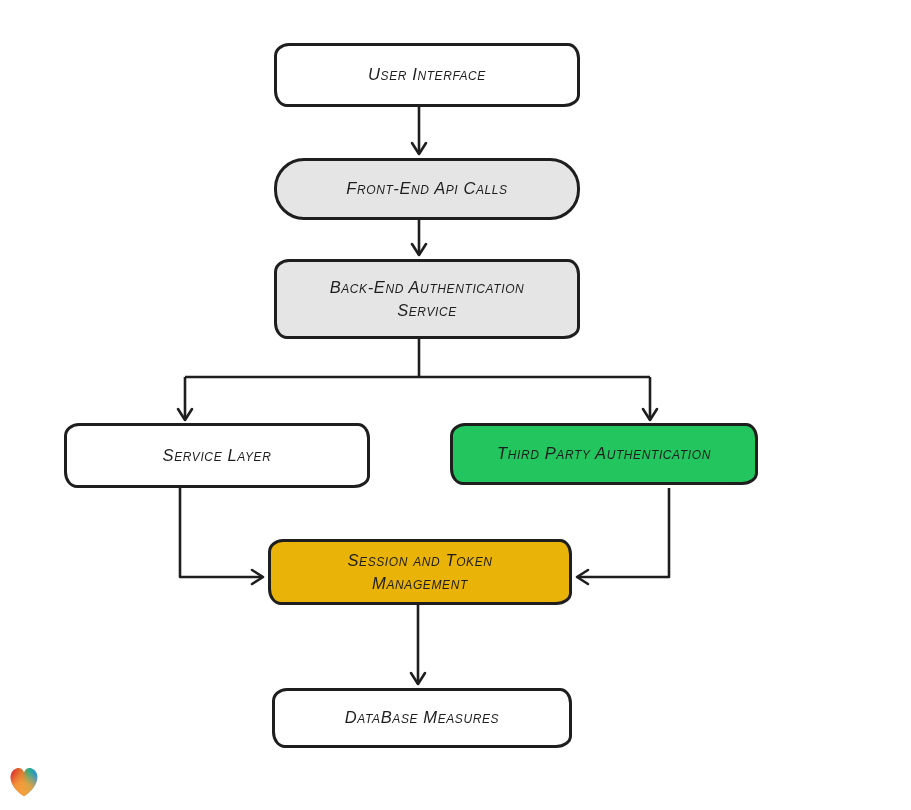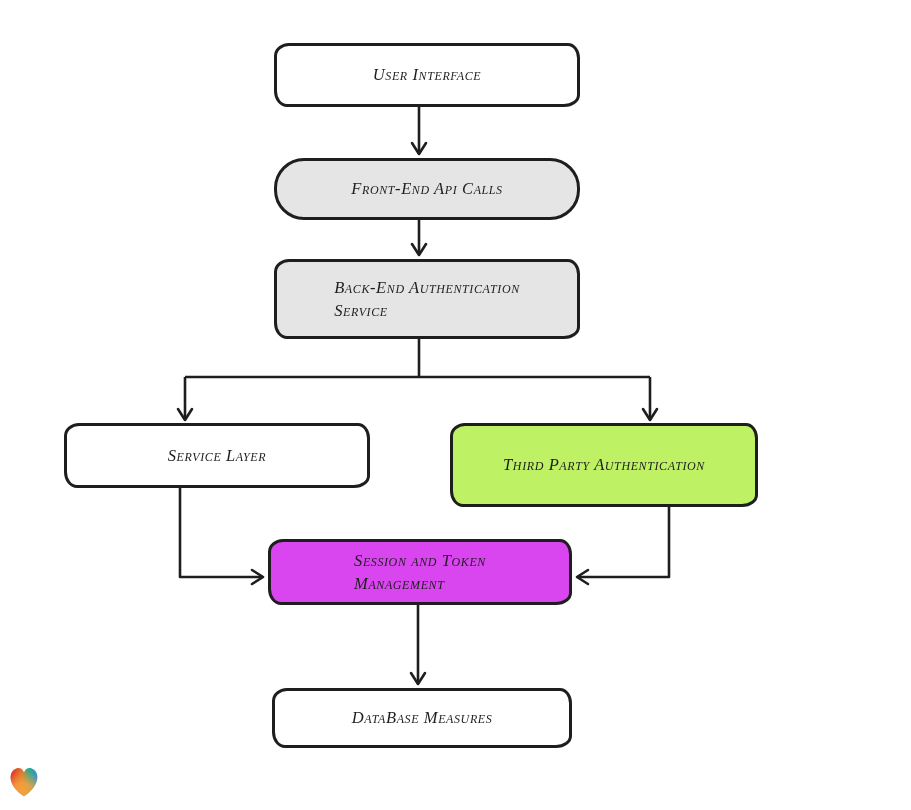--- a/index.html
+++ b/index.html
@@ -38,24 +38,23 @@
     align-items: center;
     justify-content: center;
     padding: 4px 10px;
   }
   .node-label {
     font-style: italic;
     font-variant: small-caps;
     font-size: 16.5px;
     letter-spacing: 0.6px;
     color: #1e1e1e;
-    text-align: left;
+    text-align: center;
     white-space: pre-line;
     line-height: 1.4;
-    font-family: Liberation Serif, serif;
   }
   .logo {
     position: absolute;
     left: 5px;
     top: 761px;
     width: 38px;
     height: 41px;
   }
   .logo svg { display: block; width: 100%; height: 100%; }
 </style>
@@ -90,24 +89,24 @@
       <div class="node" style="left: 274px; top: 158px; width: 306px; height: 62px; border-color: rgb(30, 30, 30); background: #e5e5e5; border-radius: 30px;">
         <span class="node-label">Front-End Api Calls</span>
       </div>
       <div class="node" style="left: 274px; top: 259px; width: 306px; height: 80px; border-color: rgb(30, 30, 30); background: #e5e5e5;">
         <span class="node-label">Back-End Authentication
 Service</span>
       </div>
       <div class="node" style="left: 64px; top: 423px; width: 306px; height: 65px; border-color: rgb(30, 30, 30); background: rgb(255, 255, 255);">
         <span class="node-label">Service Layer</span>
       </div>
-      <div class="node" style="left: 450px; top: 423px; width: 308px; height: 84px; border-color: rgb(30, 30, 30); background: #bef264;">
+      <div class="node" style="left: 450px; top: 423px; width: 308px; height: 62px; border-color: rgb(30, 30, 30); background: #22c55e;">
         <span class="node-label">Third Party Authentication</span>
       </div>
-      <div class="node" style="left: 268px; top: 539px; width: 304px; height: 66px; border-color: rgb(30, 30, 30); background: #d946ef;">
+      <div class="node" style="left: 268px; top: 539px; width: 304px; height: 66px; border-color: rgb(30, 30, 30); background: #eab308;">
         <span class="node-label">Session and Token
 Management</span>
       </div>
       <div class="node" style="left: 272px; top: 688px; width: 300px; height: 60px; border-color: rgb(30, 30, 30); background: rgb(255, 255, 255);">
         <span class="node-label">DataBase Measures</span>
       </div>
     </div>
 
   <div class="logo" title="">
     <svg viewBox="0 0 36 34" xmlns="http://www.w3.org/2000/svg">

